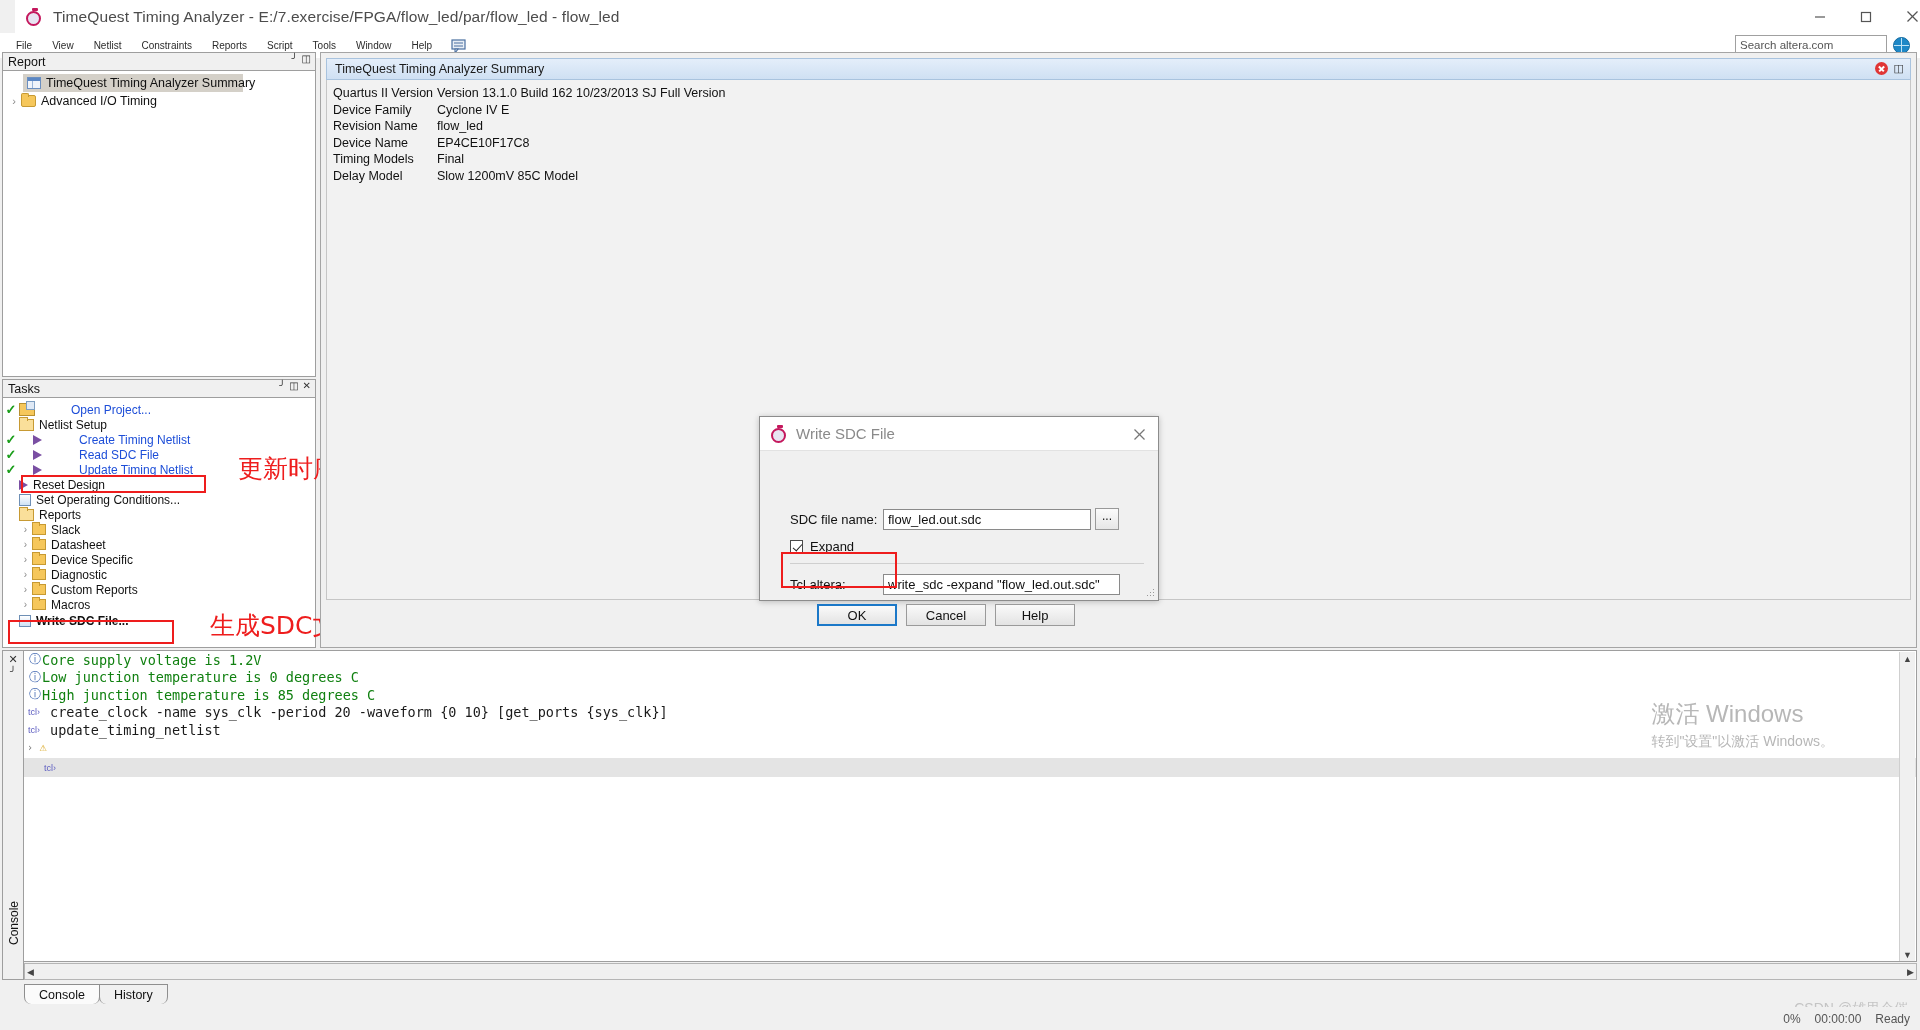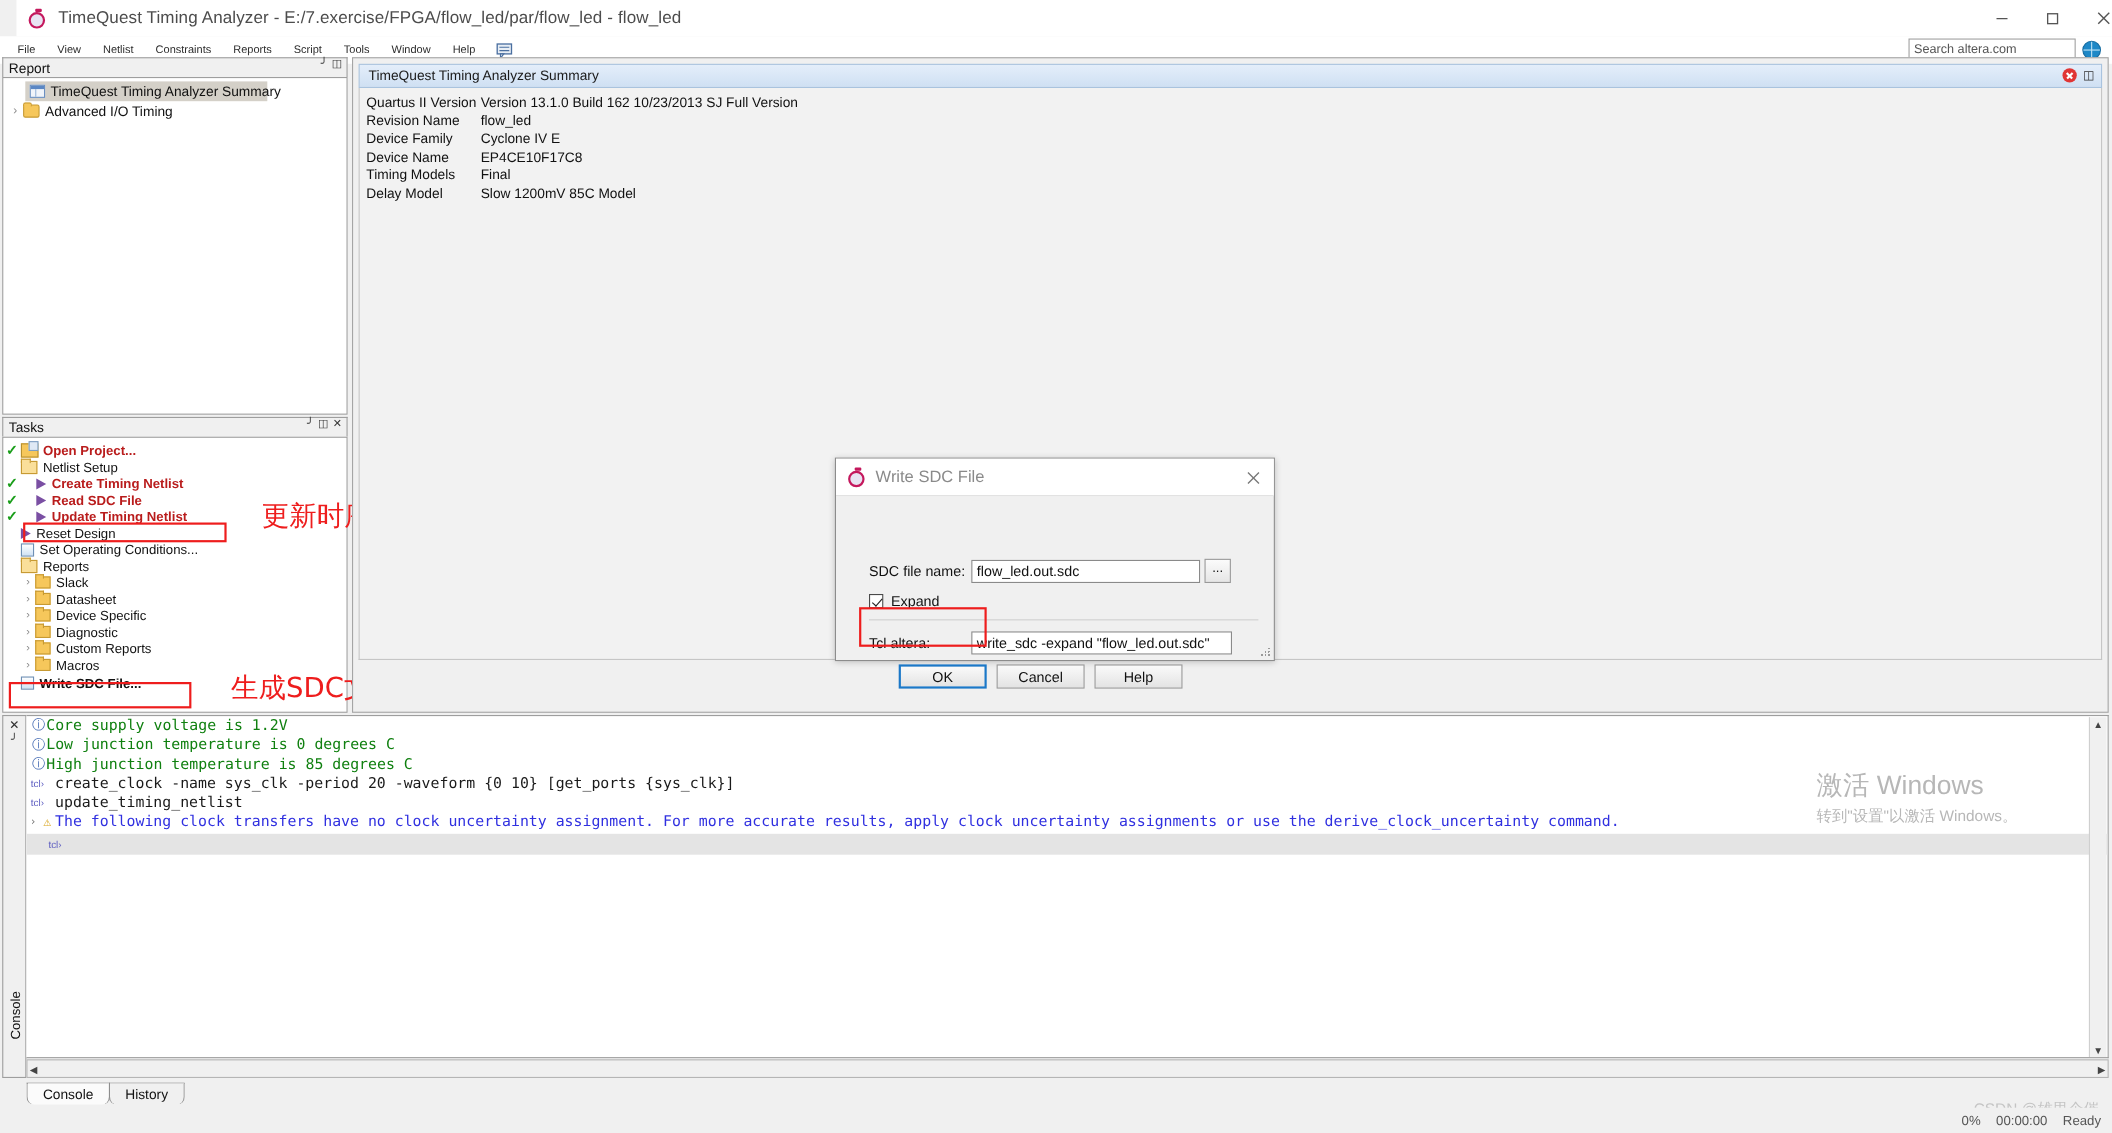--- a/index.html
+++ b/index.html
@@ -156,21 +156,21 @@
   .task-row {
     display: flex; align-items: center; height: 15px;
     font-size: 12px; color: #111; white-space: nowrap; position: relative;
   }
   .chk {
     width: 16px; flex: none; color: #1a9e1a; font-size: 13px;
     text-align: center; font-weight: bold; line-height: 1;
   }
   .chk.empty { color: transparent; }
   .task-label { font-size: 12px; }
-  .task-bold-green { color: #b91c1c; font-weight: bold; }
+  .task-bold-green { color: #1d4ed8; font-weight: normal; margin-left: 32px; }
   .icon-proj {
     width: 16px; height: 13px; flex: none; margin-right: 4px; position: relative;
     background: #f6c75b; border: 1px solid #b8902f;
   }
   .icon-proj:after {
     content: ""; position: absolute; right: -1px; top: -3px; width: 7px; height: 7px;
     background: #dfe9f5; border: 1px solid #7d9ec0;
   }
   .icon-play {
     width: 0; height: 0; flex: none; margin-right: 5px; margin-left: 14px;
@@ -579,26 +579,26 @@
         <span class="dot-red"></span>
         <span style="font-size:11px;color:#333;">◫</span>
       </span>
     </div>
     <div class="summary-table">
       <div class="sum-row">
         <span class="sum-key">Quartus II Version</span>
         <span class="sum-val">Version 13.1.0 Build 162 10/23/2013 SJ Full Version</span>
       </div>
       <div class="sum-row">
+        <span class="sum-key">Device Family</span>
+        <span class="sum-val">Cyclone IV E</span>
+      </div>
+      <div class="sum-row">
         <span class="sum-key">Revision Name</span>
         <span class="sum-val">flow_led</span>
-      </div>
-      <div class="sum-row">
-        <span class="sum-key">Device Family</span>
-        <span class="sum-val">Cyclone IV E</span>
       </div>
       <div class="sum-row">
         <span class="sum-key">Device Name</span>
         <span class="sum-val">EP4CE10F17C8</span>
       </div>
       <div class="sum-row">
         <span class="sum-key">Timing Models</span>
         <span class="sum-val">Final</span>
       </div>
       <div class="sum-row">
@@ -670,21 +670,20 @@
         <span class="ic-tcl">tcl›</span>
         <span>create_clock -name sys_clk -period 20 -waveform {0 10} [get_ports {sys_clk}]</span>
       </div>
       <div class="cline c-tcl">
         <span class="ic-tcl">tcl›</span>
         <span>update_timing_netlist</span>
       </div>
       <div class="cline c-warn" style="padding-left:0;">
         <span class="ic-chev">›</span>
         <span class="ic-warn">⚠</span>
-        <span>The following clock transfers have no clock uncertainty assignment. For more accurate results, apply clock uncertainty assignments or use the derive_clock_uncertainty command.</span>
       </div>
       <div class="tcl-prompt-row">
         <span class="ic-tcl">tcl›</span>
       </div>
 
       <div class="vscroll">
         <span class="vs-arrow">▲</span>
         <span class="vs-arrow">▼</span>
       </div>
 

